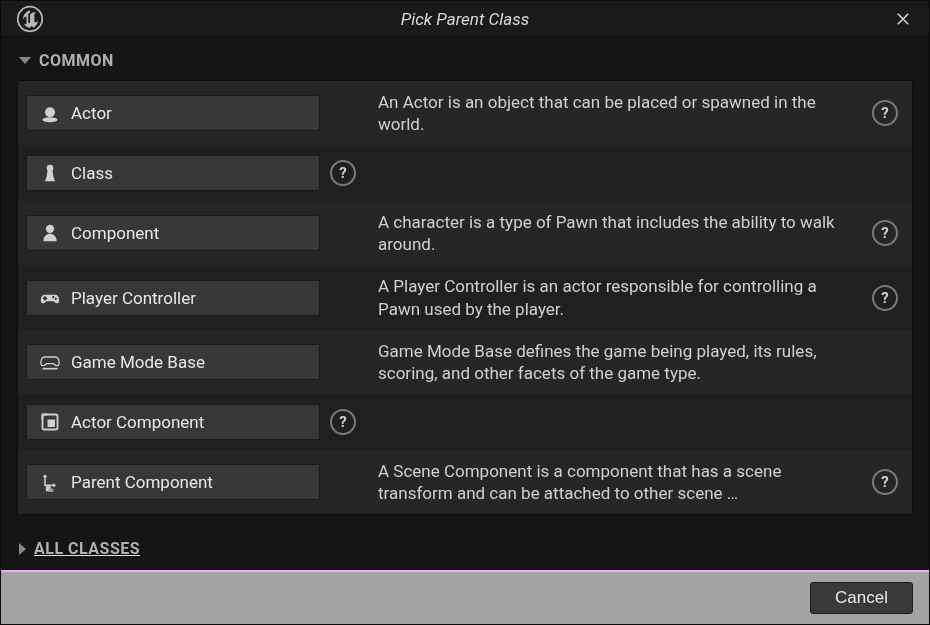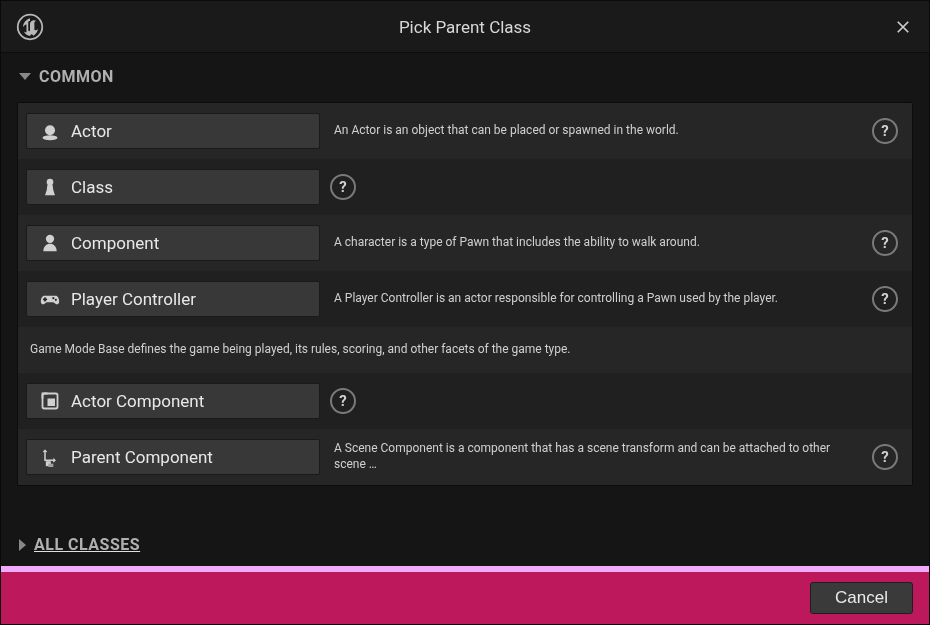--- a/index.html
+++ b/index.html
@@ -31,33 +31,34 @@
       width: 30px; height: 30px;
       display: flex; align-items: center; justify-content: center;
     }
     .title-text {
       position: absolute;
       left: 50%;
       transform: translateX(-50%);
       font-size: 17px;
       font-weight: 400;
       color: #d8d8d8;
+      font-style: italic;
     }
     .close-btn {
       margin-left: auto;
       width: 24px; height: 24px;
       display: flex; align-items: center; justify-content: center;
       cursor: pointer;
       color: #ccc;
     }
     .section-header {
       display: flex;
       align-items: center;
       gap: 8px;
-      padding: 14px 18px 16px 18px;
+      padding: 14px 18px 10px 18px;
       cursor: pointer;
     }
     .section-header .arrow {
       width: 0; height: 0;
     }
     .arrow-expanded {
       border-left: 6px solid transparent;
       border-right: 6px solid transparent;
       border-top: 7px solid #888;
     }
@@ -109,47 +110,48 @@
       width: 22px; height: 22px;
       display: flex;
       align-items: center;
       justify-content: center;
       color: #cfcfcf;
       flex-shrink: 0;
     }
     .desc {
       flex: 1;
       color: #d0d0d0;
-      font-size: 12px;
+      font-size: 17px;
       line-height: 1.3;
       padding: 0 4px;
+      margin-left: 44px;
     }
     .help-btn {
       width: 26px; height: 26px;
       border-radius: 50%;
       border: 2px solid #7a7a7a;
       display: flex;
       align-items: center;
       justify-content: center;
       color: #cfcfcf;
       font-size: 15px;
       font-weight: 700;
       cursor: pointer;
       flex-shrink: 0;
     }
     .help-placeholder {
       width: 26px; height: 26px;
       flex-shrink: 0;
     }
     .footer-bar {
-      border-top: 6px solid #f0abfc;
+      border-top: 2px solid #f0abfc;
       padding: 10px 16px;
       display: flex;
       justify-content: flex-end;
-      background: #be185d;
+      background: #a3a3a3;
     }
     .cancel-btn {
       background: #3a3a3a;
       border: 1px solid #1e1e1e;
       color: #eaeaea;
       font-size: 17px;
       padding: 5px 24px;
       border-radius: 3px;
       cursor: pointer;
     }
@@ -246,20 +248,29 @@
           </span>
           <span>Player Controller</span>
         </div>
         <div class="desc">A Player Controller is an actor responsible for controlling a Pawn used by the player.</div>
         <div class="help-btn">
             <span>?</span>
           </div>
       </div>
 
       <div class="class-row odd">
+        <div class="class-button">
+          <span class="icon-slot">
+            <svg viewBox="0 0 24 24" width="22" height="20">
+              <path d="M5 6 L19 6 C21 6 23 9 23 13 C23 16 21 17 19 16 L16 14 L8 14 L5 16 C3 17 1 16 1 13 C1 9 3 6 5 6 Z" fill="none" stroke="#d0d0d0" stroke-width="1.6"></path>
+              <line x1="3" y1="20" x2="21" y2="20" stroke="#d0d0d0" stroke-width="2"></line>
+            </svg>
+          </span>
+          <span>Game Mode Base</span>
+        </div>
         <div class="desc">Game Mode Base defines the game being played, its rules, scoring, and other facets of the game type.</div>
         <div class="help-placeholder"></div>
       </div>
 
       <div class="class-row even">
         <div class="class-button">
           <span class="icon-slot">
             <svg viewBox="0 0 24 24" width="20" height="20">
               <rect x="3" y="3" width="18" height="18" rx="2" fill="none" stroke="#d0d0d0" stroke-width="2.2"></rect>
               <path d="M3 9 L3 3 L9 3" fill="none" stroke="#d0d0d0" stroke-width="2.2"></path>

